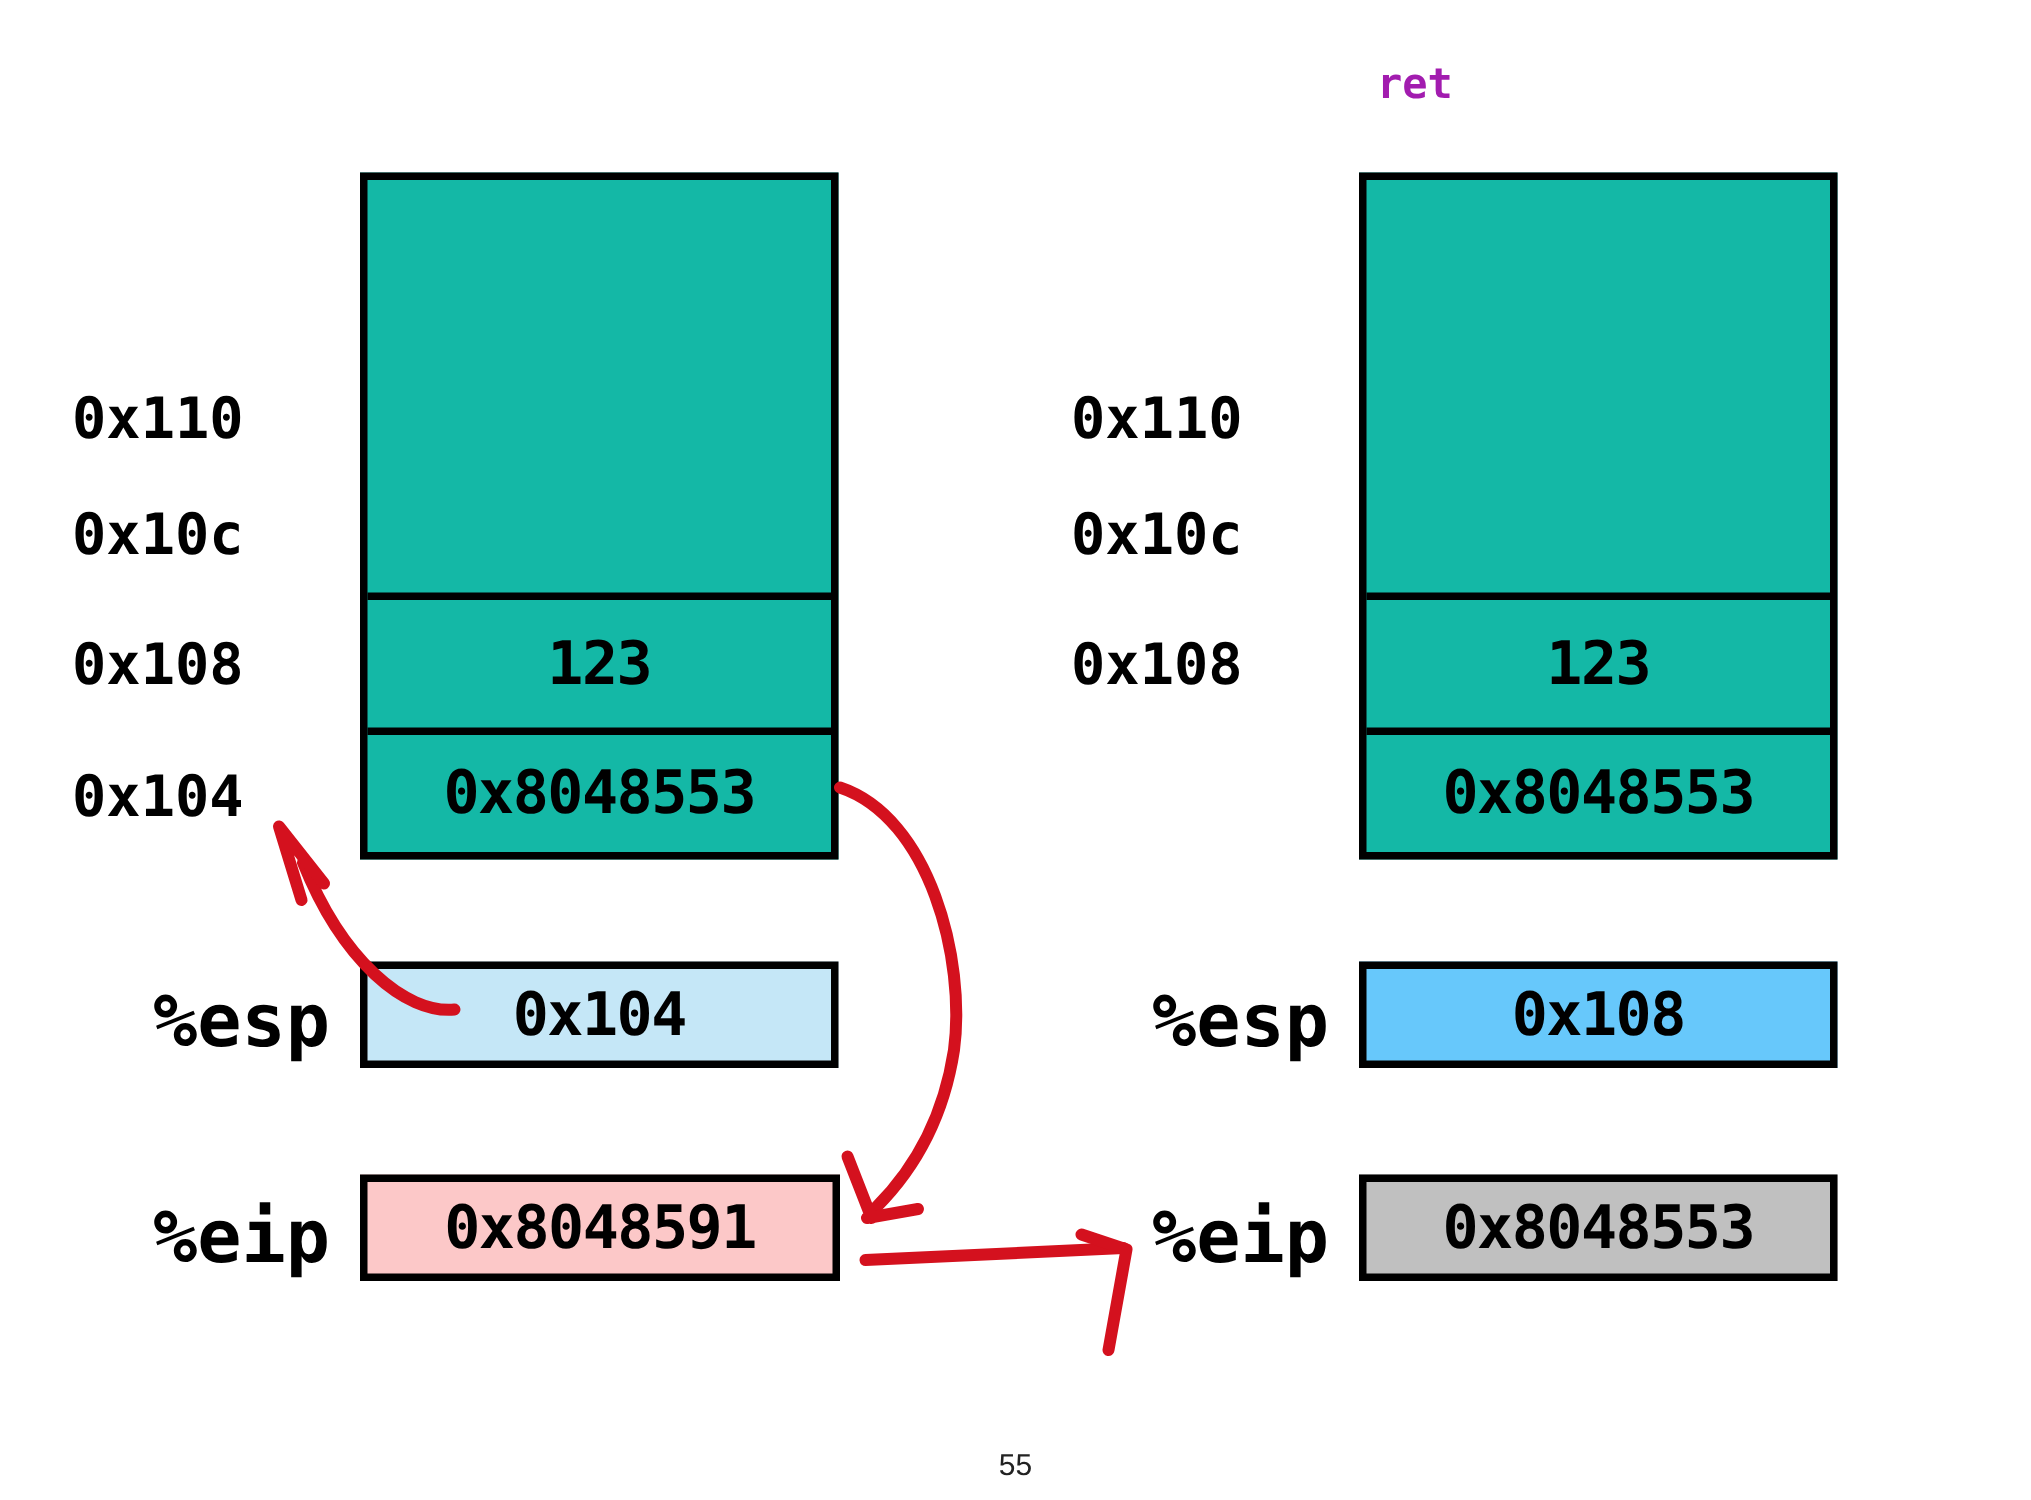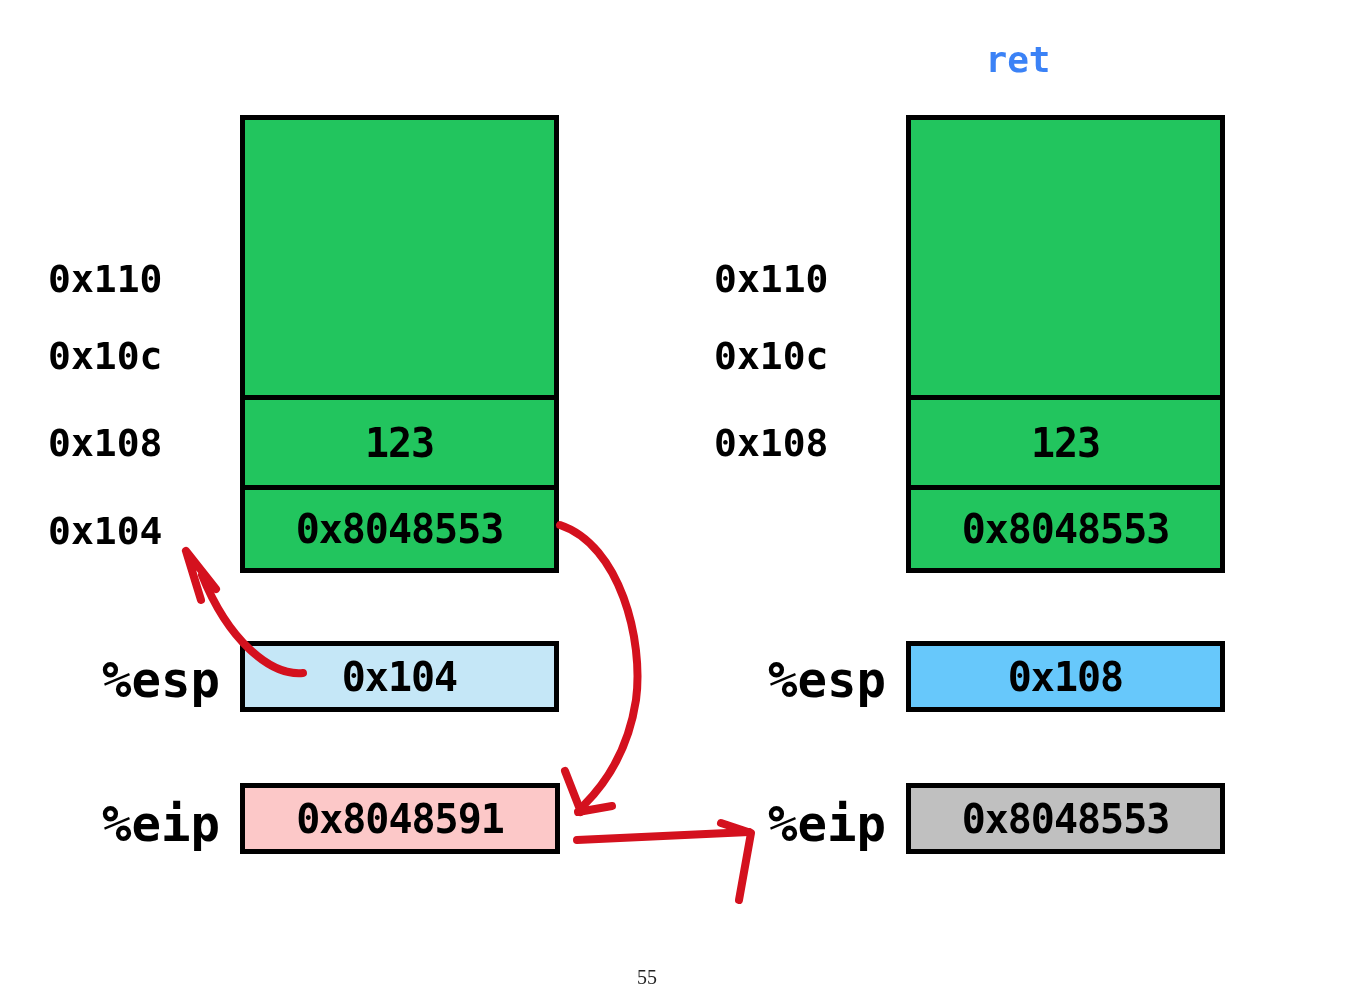--- a/index.html
+++ b/index.html
@@ -29,40 +29,40 @@
   }
   .reg-label {
     font-size: 49px;
     font-weight: bold;
     color: #000000;
     text-align: right;
     line-height: 1;
     white-space: pre;
   }
   .op-label {
-    font-size: 36px;
+    font-size: 28px;
     font-weight: bold;
-    color: #3b82f6;
-    text-align: center;
+    color: #a21caf;
+    text-align: left;
     line-height: 1;
     white-space: pre;
   }
   .page-num {
     font-size: 20px;
     font-weight: normal;
     color: #222222;
-    font-family: Liberation Serif, serif;
-    text-align: left;
+    font-family: Liberation Sans, sans-serif;
+    text-align: center;
   }
 
   
   .stack {
     border: 5px solid #000000;
     box-sizing: border-box;
-    background: #22c55e;
+    background: #14b8a6;
   }
   .cell {
     box-sizing: border-box;
     display: flex;
     align-items: center;
     justify-content: center;
     font-size: 40px;
     font-weight: bold;
     color: #000000;
     white-space: pre;

